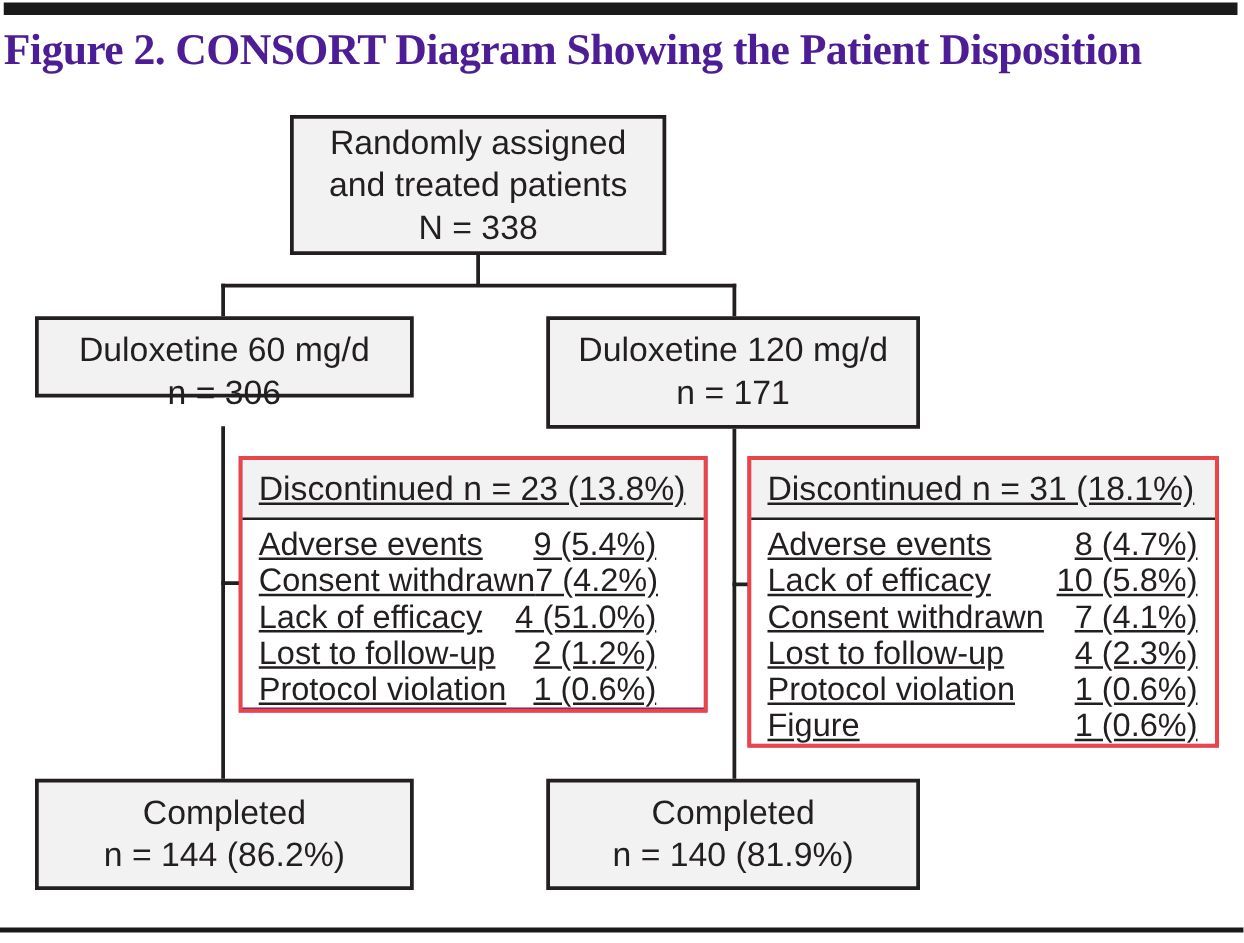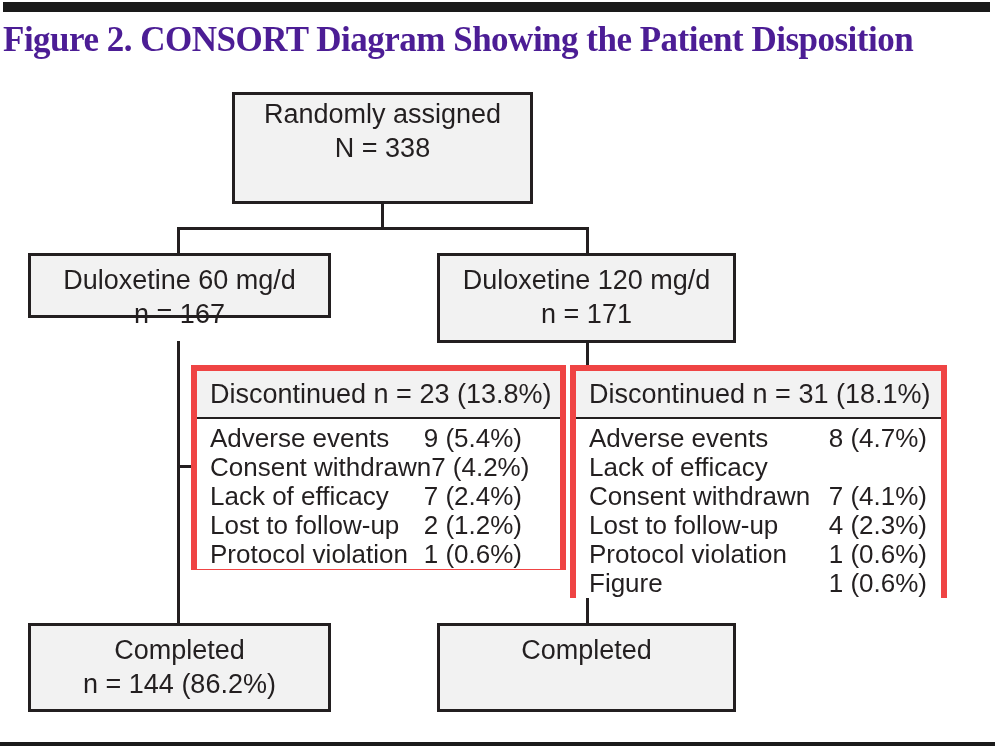--- a/index.html
+++ b/index.html
@@ -53,24 +53,25 @@
   .top-box   { left: 232px; top: 92px;  width: 301px; height: 112px; padding-top: 2px; }
   .arm-box-l { left: 28px;  top: 253px; width: 303px; height: 65px;  padding-top: 7px; }
   .arm-box-r { left: 437px; top: 253px; width: 299px; height: 90px;  padding-top: 7px; }
   .comp-box-l{ left: 28px;  top: 623px; width: 303px; height: 89px;  padding-top: 7px; }
   .comp-box-r{ left: 437px; top: 623px; width: 299px; height: 89px;  padding-top: 7px; }
 
   .disc-box {
     position: absolute;
     box-sizing: border-box;
     background: #701a75;
-    border: 6px solid #ef4444;
+    border: 3px solid #ef4444;
+    text-decoration: underline;
   }
   .disc-box-l { left: 191px; top: 365px; width: 375px; height: 205px; }
-  .disc-box-r { left: 570px; top: 365px; width: 377px; height: 233px; }
+  .disc-box-r { left: 598px; top: 365px; width: 377px; height: 233px; }
   .disc-header {
     box-sizing: border-box;
     height: 48px;
     background: #f2f2f2;
     border-bottom: 2px solid #231f20;
     font-size: 27px;
     line-height: 46px;
     padding-left: 13px;
     white-space: nowrap;
   }
@@ -107,46 +108,47 @@
   <div class="conn" style="left:177px; top:227px; width:412px; height:3px;"></div>
   <div class="conn" style="left:177px; top:227px; width:3px; height:27px;"></div>
   <div class="conn" style="left:586px; top:227px; width:3px; height:27px;"></div>
   <div class="conn" style="left:177px; top:341px; width:3px; height:283px;"></div>
   <div class="conn" style="left:586px; top:341px; width:3px; height:283px;"></div>
   <div class="conn" style="left:177px; top:465px; width:16px; height:3px;"></div>
   <div class="conn" style="left:586px; top:466px; width:15px; height:3px;"></div>
 
   <div class="box top-box">
     <div class="line">Randomly assigned</div>
+    <div class="line">and treated patients</div>
     <div class="line">N = 338</div>
   </div>
 
   <div class="box arm-box-l">
     <div class="line">Duloxetine 60 mg/d</div>
-    <div class="line">n = 167</div>
+    <div class="line">n = 306</div>
   </div>
   <div class="box arm-box-r">
     <div class="line">Duloxetine 120 mg/d</div>
     <div class="line">n = 171</div>
   </div>
 
   <div class="disc-box disc-box-l">
     <div class="disc-header">Discontinued n = 23 (13.8%)</div>
     <div class="disc-list">
       <div class="reason-row">
         <span class="reason-label">Adverse events</span>
         <span class="reason-value">9 (5.4%)</span>
       </div>
       <div class="reason-row">
         <span class="reason-label">Consent withdrawn</span>
         <span class="reason-value">7 (4.2%)</span>
       </div>
       <div class="reason-row">
         <span class="reason-label">Lack of efficacy</span>
-        <span class="reason-value">7 (2.4%)</span>
+        <span class="reason-value">4 (51.0%)</span>
       </div>
       <div class="reason-row">
         <span class="reason-label">Lost to follow-up</span>
         <span class="reason-value">2 (1.2%)</span>
       </div>
       <div class="reason-row">
         <span class="reason-label">Protocol violation</span>
         <span class="reason-value">1 (0.6%)</span>
       </div>
     </div>
@@ -154,20 +156,21 @@
 
   <div class="disc-box disc-box-r">
     <div class="disc-header">Discontinued n = 31 (18.1%)</div>
     <div class="disc-list">
       <div class="reason-row">
         <span class="reason-label">Adverse events</span>
         <span class="reason-value">8 (4.7%)</span>
       </div>
       <div class="reason-row">
         <span class="reason-label">Lack of efficacy</span>
+        <span class="reason-value">10 (5.8%)</span>
       </div>
       <div class="reason-row">
         <span class="reason-label">Consent withdrawn</span>
         <span class="reason-value">7 (4.1%)</span>
       </div>
       <div class="reason-row">
         <span class="reason-label">Lost to follow-up</span>
         <span class="reason-value">4 (2.3%)</span>
       </div>
       <div class="reason-row">
@@ -180,17 +183,18 @@
       </div>
     </div>
   </div>
 
   <div class="box comp-box-l">
     <div class="line">Completed</div>
     <div class="line">n = 144 (86.2%)</div>
   </div>
   <div class="box comp-box-r">
     <div class="line">Completed</div>
+    <div class="line">n = 140 (81.9%)</div>
   </div>
 
   <div class="bottom-rule"></div>
 
 </div>
 
 </body></html>

